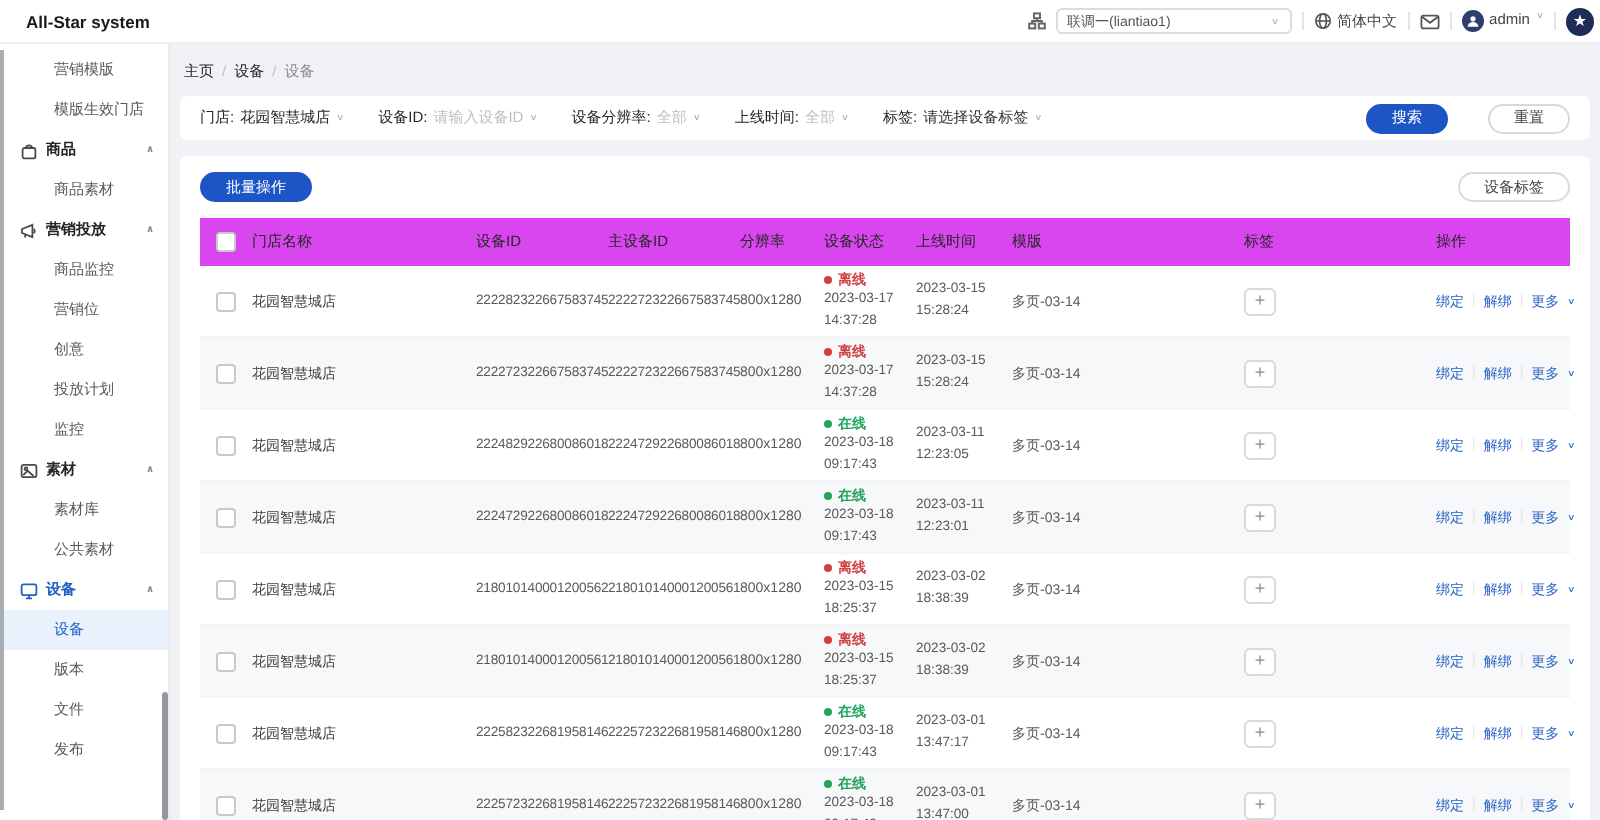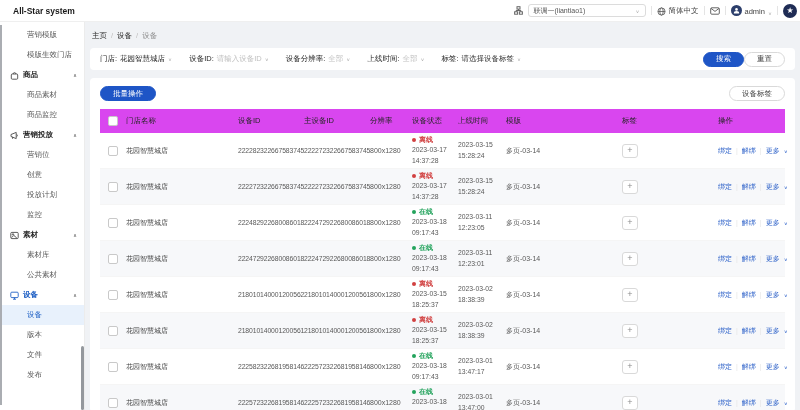--- a/index.html
+++ b/index.html
@@ -8,21 +8,21 @@
 
   .app { position:relative; width:800px; height:391px; }
 
   
   .topbar { height:22px; background:#fff; border-bottom:1px solid #efefef; display:flex; align-items:center; position:relative; z-index:3; }
   .logo { width:85px; padding-left:13px; font-size:8.5px; font-weight:600; color:#1a1a1a; white-space:nowrap; }
   .topbar-right { margin-left:auto; display:flex; align-items:center; gap:5px; padding-right:3px; font-size:7.5px; color:#444; }
   .env-select { width:118px; height:13px; border:1px solid #dcdcdc; border-radius:3px; display:flex; align-items:center; justify-content:space-between; padding:0 5px; color:#555; font-size:7px; background:#fff; cursor:pointer; }
   .chev { color:#b0b0b0; font-size:5.5px; transform:scaleY(.8); }
   .tb-div { width:1px; height:9px; background:#e4e4e4; }
-  .tb-group { display:flex; align-items:flex-end; gap:3px; cursor:pointer; white-space:nowrap; }
+  .tb-group { display:flex; align-items:flex-start; gap:3px; cursor:pointer; white-space:nowrap; }
   .avatar-ic { width:11px; height:11px; border-radius:50%; background:#2c3e6b; display:flex; align-items:center; justify-content:center; }
   .corner-avatar { width:14px; height:14px; border-radius:50%; background:#1f2c55; color:#fff; font-size:8px; display:flex; align-items:center; justify-content:center; }
 
   
   .body-row { display:flex; height:388px; }
   .sidebar { width:85px; background:#fff; border-right:1px solid #ececec; padding-top:3px; position:relative; flex:none; }
   .sb-item { height:20px; display:flex; align-items:center; font-size:7.5px; color:#595959; padding-left:27px; position:relative; cursor:pointer; white-space:nowrap; }
   .sb-item.group { padding-left:10px; color:#262626; font-weight:700; gap:4px; }
   .sb-item.group .caret { position:absolute; right:7px; top:7px; color:#8c8c8c; font-size:5px; }
   .sb-item.blue { color:#2061c5; }
@@ -38,21 +38,21 @@
   .breadcrumb .sep { color:#bfbfbf; margin:0 4px; }
   .breadcrumb .current { color:#8c8c8c; }
 
   
   .filter-card { background:#fff; border-radius:4px; height:22px; display:flex; align-items:center; padding:0 10px; gap:17px; }
   .filter-group { display:flex; align-items:center; gap:3px; font-size:7.5px; cursor:pointer; white-space:nowrap; }
   .filter-group .lbl { color:#262626; }
   .filter-group .val { color:#262626; }
   .filter-group .ph  { color:#bfbfbf; }
   .filter-group .dark-ph { color:#333; }
-  .filter-buttons { margin-left:auto; display:flex; gap:0; }
+  .filter-buttons { margin-left:auto; display:flex; gap:20px; }
   .btn { height:15px; border-radius:10px; font-size:7.5px; padding:0 12px; cursor:pointer; display:flex; align-items:center; font-family:inherit; }
   .btn-primary { background:var(--primary,#1e55c6); border:1px solid var(--primary,#1e55c6); color:#fff; }
   .btn-ghost { background:#fff; border:1px solid #d9d9d9; color:#444; }
 
   
   .table-card { background:#fff; border-radius:4px; margin-top:8px; height:334px; padding:8px 10px 0 10px; overflow:hidden; }
   .toolbar { display:flex; justify-content:space-between; align-items:center; margin-bottom:8px; }
 
   .grid-row { display:grid; grid-template-columns:26px 112px 66px 66px 42px 46px 48px 116px 96px 1fr; align-items:center; }
   .thead { background:#d946ef; height:24px; font-size:7.5px; color:#262626; }
@@ -152,37 +152,37 @@
                   <path d="M3 3 C3 1.2 6 1.2 6 3"></path>
                 </g>
               </svg>
             </span>
             <span>商品</span>
             <span class="caret">∧</span>
           </div>
           <div class="sb-item">
             <span>商品素材</span>
           </div>
-          <div class="sb-item">
-            <span>商品监控</span>
-          </div>
           <div class="sb-item group">
             <span class="sb-icon">
               <svg width="9" height="9" viewBox="0 0 9 9">
                 <g fill="none" stroke="#4a4a4a" stroke-width="0.9">
                   <path d="M1 3.5 L6.2 1.4 V7.6 L1 5.5 Z"></path>
                   <path d="M6.8 3.4 Q8 4.5 6.8 5.6"></path>
                   <path d="M2.6 5.9 V7.8"></path>
                 </g>
               </svg>
             </span>
             <span>营销投放</span>
             <span class="caret">∧</span>
           </div>
           <div class="sb-item">
+            <span>商品监控</span>
+          </div>
+          <div class="sb-item">
             <span>营销位</span>
           </div>
           <div class="sb-item">
             <span>创意</span>
           </div>
           <div class="sb-item">
             <span>投放计划</span>
           </div>
           <div class="sb-item">
             <span>监控</span>

